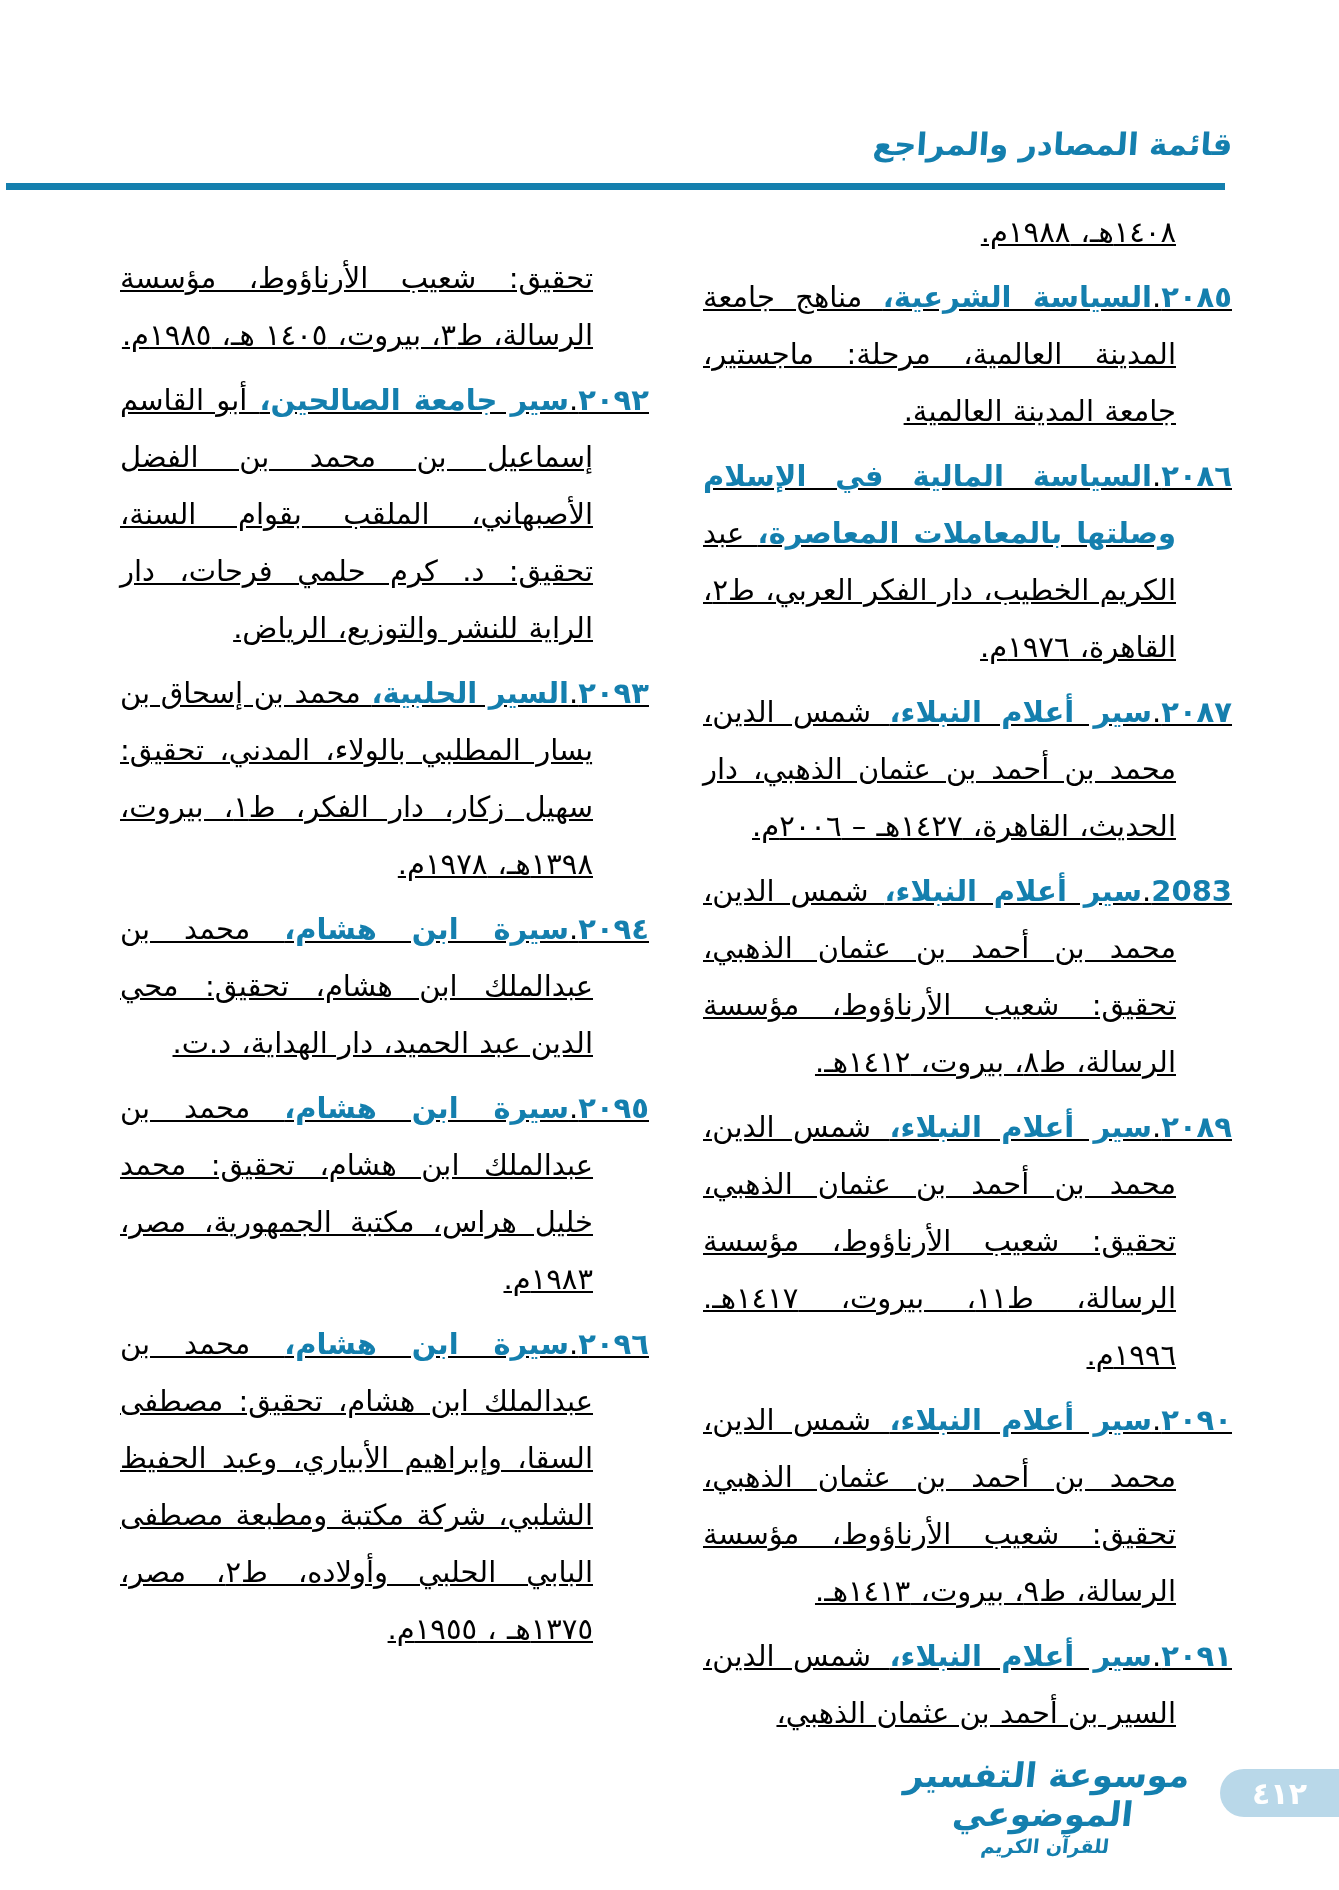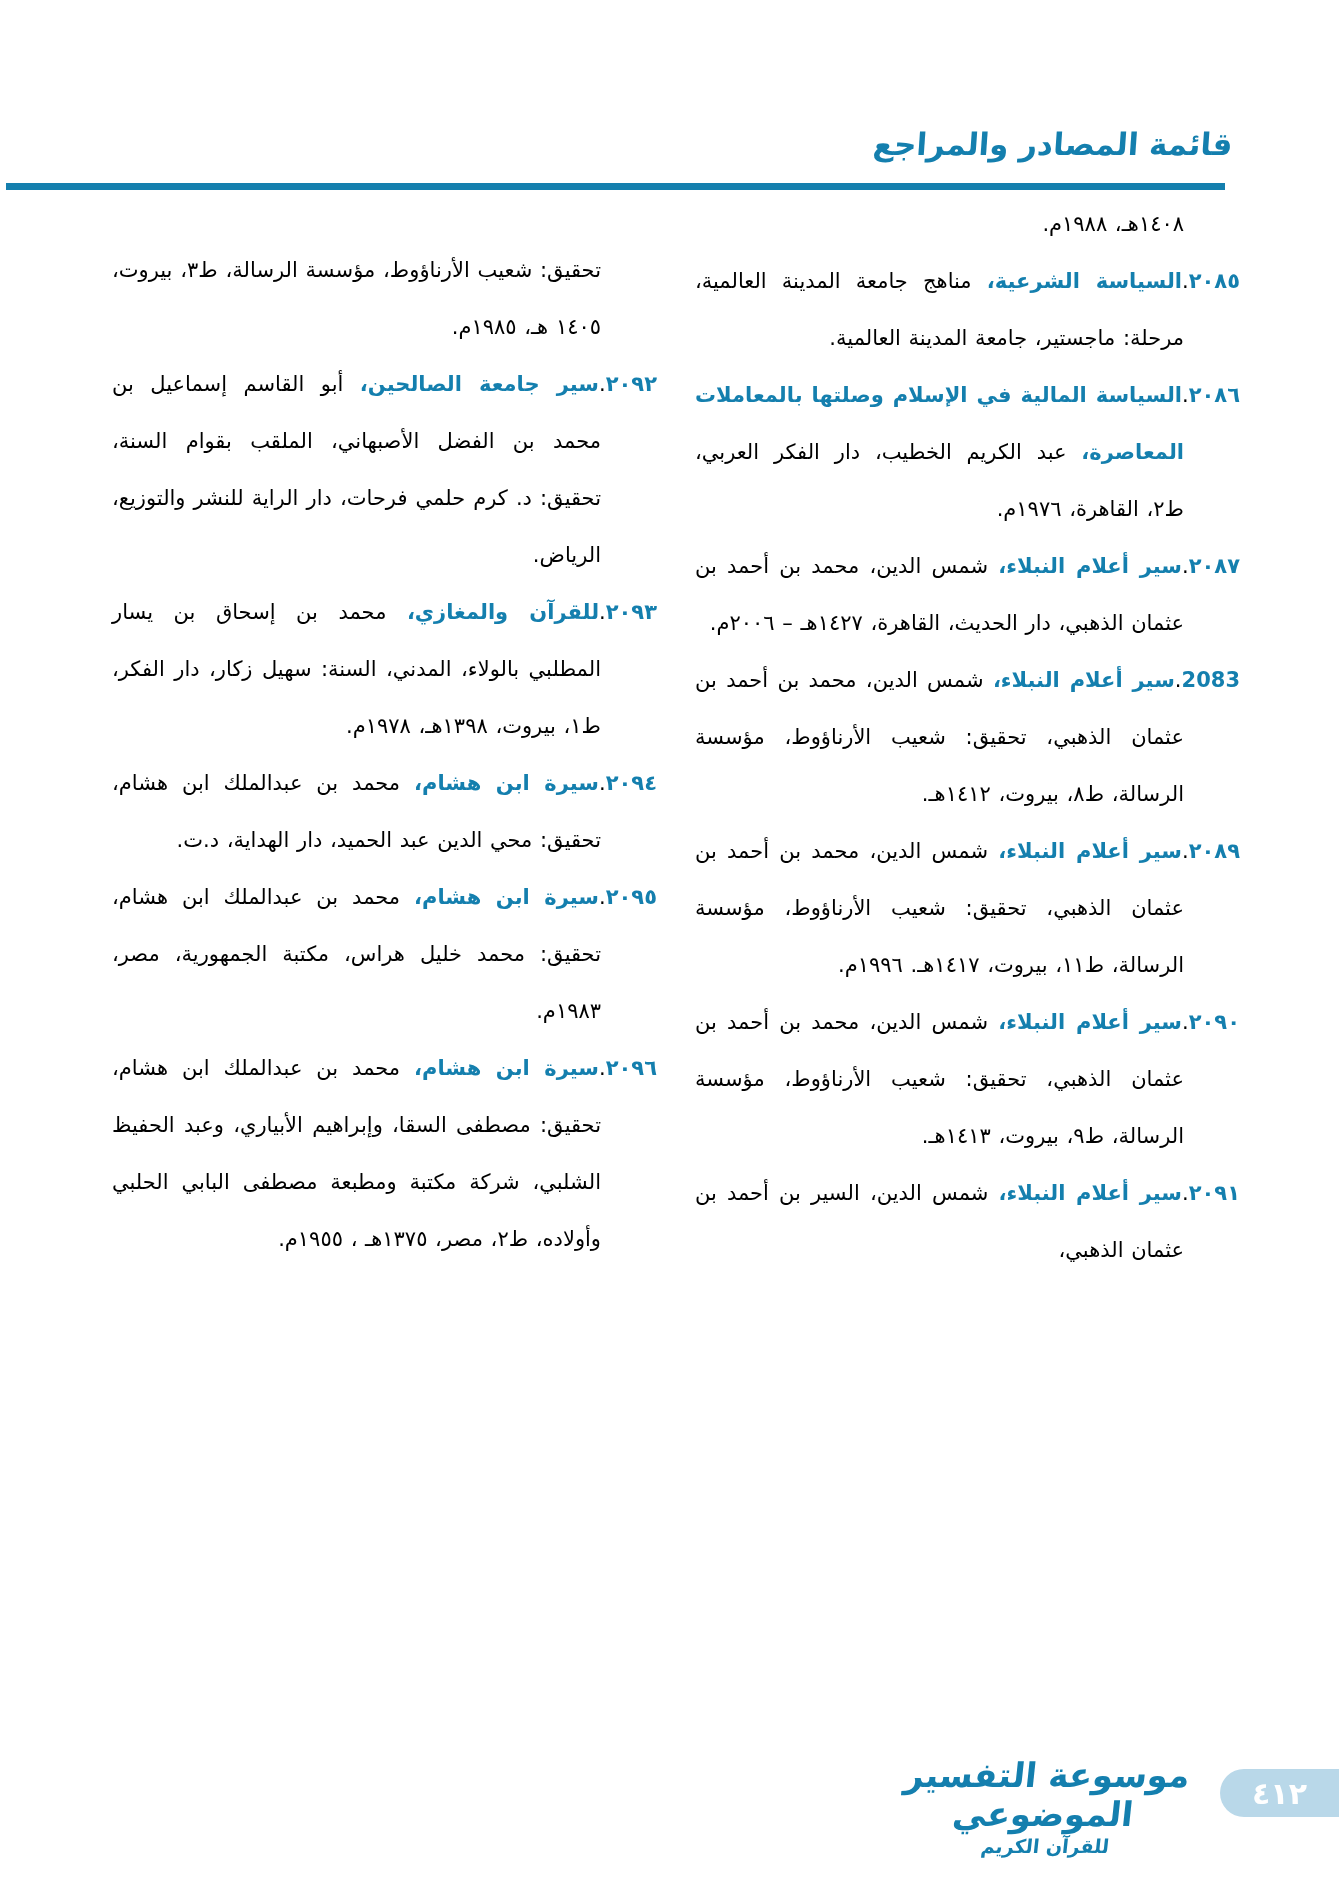--- a/index.html
+++ b/index.html
@@ -25,24 +25,25 @@
     height:7px;background:var(--accent);
   }
   
   .columns{
     position:absolute;top:196px;right:99px;left:112px;
     display:flex;gap:38px;direction:rtl;
   }
   .col{flex:1 1 0;min-width:0;}
   .col-left{margin-top:46px;}
   .entry{
-    margin:0;
-    font-size:21px;line-height:57px;color:#000;
+    margin:8px;
+    font-size:29px;line-height:57px;color:#000;
     text-align:justify;text-align-last:right;
     word-spacing:1px;
+    text-decoration:underline;
   }
   .entry.numbered{padding-right:56px;text-indent:-56px;}
   .entry.cont{padding-right:56px;}
   .num{color:var(--accent);font-weight:bold;}
   .dot{color:#000;}
   .title{color:var(--accent);font-weight:bold;}
   .body{color:#000;}
   
   .logo{
     position:absolute;top:1756px;right:144px;width:300px;
@@ -83,21 +84,21 @@
         <p class="entry numbered"><span class="num">٢٠٨٦</span><span class="dot">.</span><span class="title">السياسة المالية في الإسلام وصلتها بالمعاملات المعاصرة،</span><span class="body"> عبد الكريم الخطيب، دار الفكر العربي، ط٢، القاهرة، ١٩٧٦م.</span></p>
         <p class="entry numbered"><span class="num">٢٠٨٧</span><span class="dot">.</span><span class="title">سير أعلام النبلاء،</span><span class="body"> شمس الدين، محمد بن أحمد بن عثمان الذهبي، دار الحديث، القاهرة، ١٤٢٧هـ – ٢٠٠٦م.</span></p>
         <p class="entry numbered"><span class="num">2083</span><span class="dot">.</span><span class="title">سير أعلام النبلاء،</span><span class="body"> شمس الدين، محمد بن أحمد بن عثمان الذهبي، تحقيق: شعيب الأرناؤوط، مؤسسة الرسالة، ط٨، بيروت، ١٤١٢هـ.</span></p>
         <p class="entry numbered"><span class="num">٢٠٨٩</span><span class="dot">.</span><span class="title">سير أعلام النبلاء،</span><span class="body"> شمس الدين، محمد بن أحمد بن عثمان الذهبي، تحقيق: شعيب الأرناؤوط، مؤسسة الرسالة، ط١١، بيروت، ١٤١٧هـ. ١٩٩٦م.</span></p>
         <p class="entry numbered"><span class="num">٢٠٩٠</span><span class="dot">.</span><span class="title">سير أعلام النبلاء،</span><span class="body"> شمس الدين، محمد بن أحمد بن عثمان الذهبي، تحقيق: شعيب الأرناؤوط، مؤسسة الرسالة، ط٩، بيروت، ١٤١٣هـ.</span></p>
         <p class="entry numbered"><span class="num">٢٠٩١</span><span class="dot">.</span><span class="title">سير أعلام النبلاء،</span><span class="body"> شمس الدين، السير بن أحمد بن عثمان الذهبي،</span></p>
       </div>
     <div class="col col-left" id="col-left">
         <p class="entry cont"><span class="num"></span><span class="dot"></span><span class="title"></span><span class="body">تحقيق: شعيب الأرناؤوط، مؤسسة الرسالة، ط٣، بيروت، ١٤٠٥ هـ، ١٩٨٥م.</span></p>
         <p class="entry numbered"><span class="num">٢٠٩٢</span><span class="dot">.</span><span class="title">سير جامعة الصالحين،</span><span class="body"> أبو القاسم إسماعيل بن محمد بن الفضل الأصبهاني، الملقب بقوام السنة، تحقيق: د. كرم حلمي فرحات، دار الراية للنشر والتوزيع، الرياض.</span></p>
-        <p class="entry numbered"><span class="num">٢٠٩٣</span><span class="dot">.</span><span class="title">للقرآن والمغازي،</span><span class="body"> محمد بن إسحاق بن يسار المطلبي بالولاء، المدني، السنة: سهيل زكار، دار الفكر، ط١، بيروت، ١٣٩٨هـ، ١٩٧٨م.</span></p>
+        <p class="entry numbered"><span class="num">٢٠٩٣</span><span class="dot">.</span><span class="title">السير الحلبية،</span><span class="body"> محمد بن إسحاق بن يسار المطلبي بالولاء، المدني، تحقيق: سهيل زكار، دار الفكر، ط١، بيروت، ١٣٩٨هـ، ١٩٧٨م.</span></p>
         <p class="entry numbered"><span class="num">٢٠٩٤</span><span class="dot">.</span><span class="title">سيرة ابن هشام،</span><span class="body"> محمد بن عبدالملك ابن هشام، تحقيق: محي الدين عبد الحميد، دار الهداية، د.ت.</span></p>
         <p class="entry numbered"><span class="num">٢٠٩٥</span><span class="dot">.</span><span class="title">سيرة ابن هشام،</span><span class="body"> محمد بن عبدالملك ابن هشام، تحقيق: محمد خليل هراس، مكتبة الجمهورية، مصر، ١٩٨٣م.</span></p>
         <p class="entry numbered"><span class="num">٢٠٩٦</span><span class="dot">.</span><span class="title">سيرة ابن هشام،</span><span class="body"> محمد بن عبدالملك ابن هشام، تحقيق: مصطفى السقا، وإبراهيم الأبياري، وعبد الحفيظ الشلبي، شركة مكتبة ومطبعة مصطفى البابي الحلبي وأولاده، ط٢، مصر، ١٣٧٥هـ ، ١٩٥٥م.</span></p>
       </div>
   </div>
 
   <div class="logo">
     <div class="logo-main">موسوعة التفسير الموضوعي</div>
     <div class="logo-sub">للقرآن الكريم</div>
   </div>

